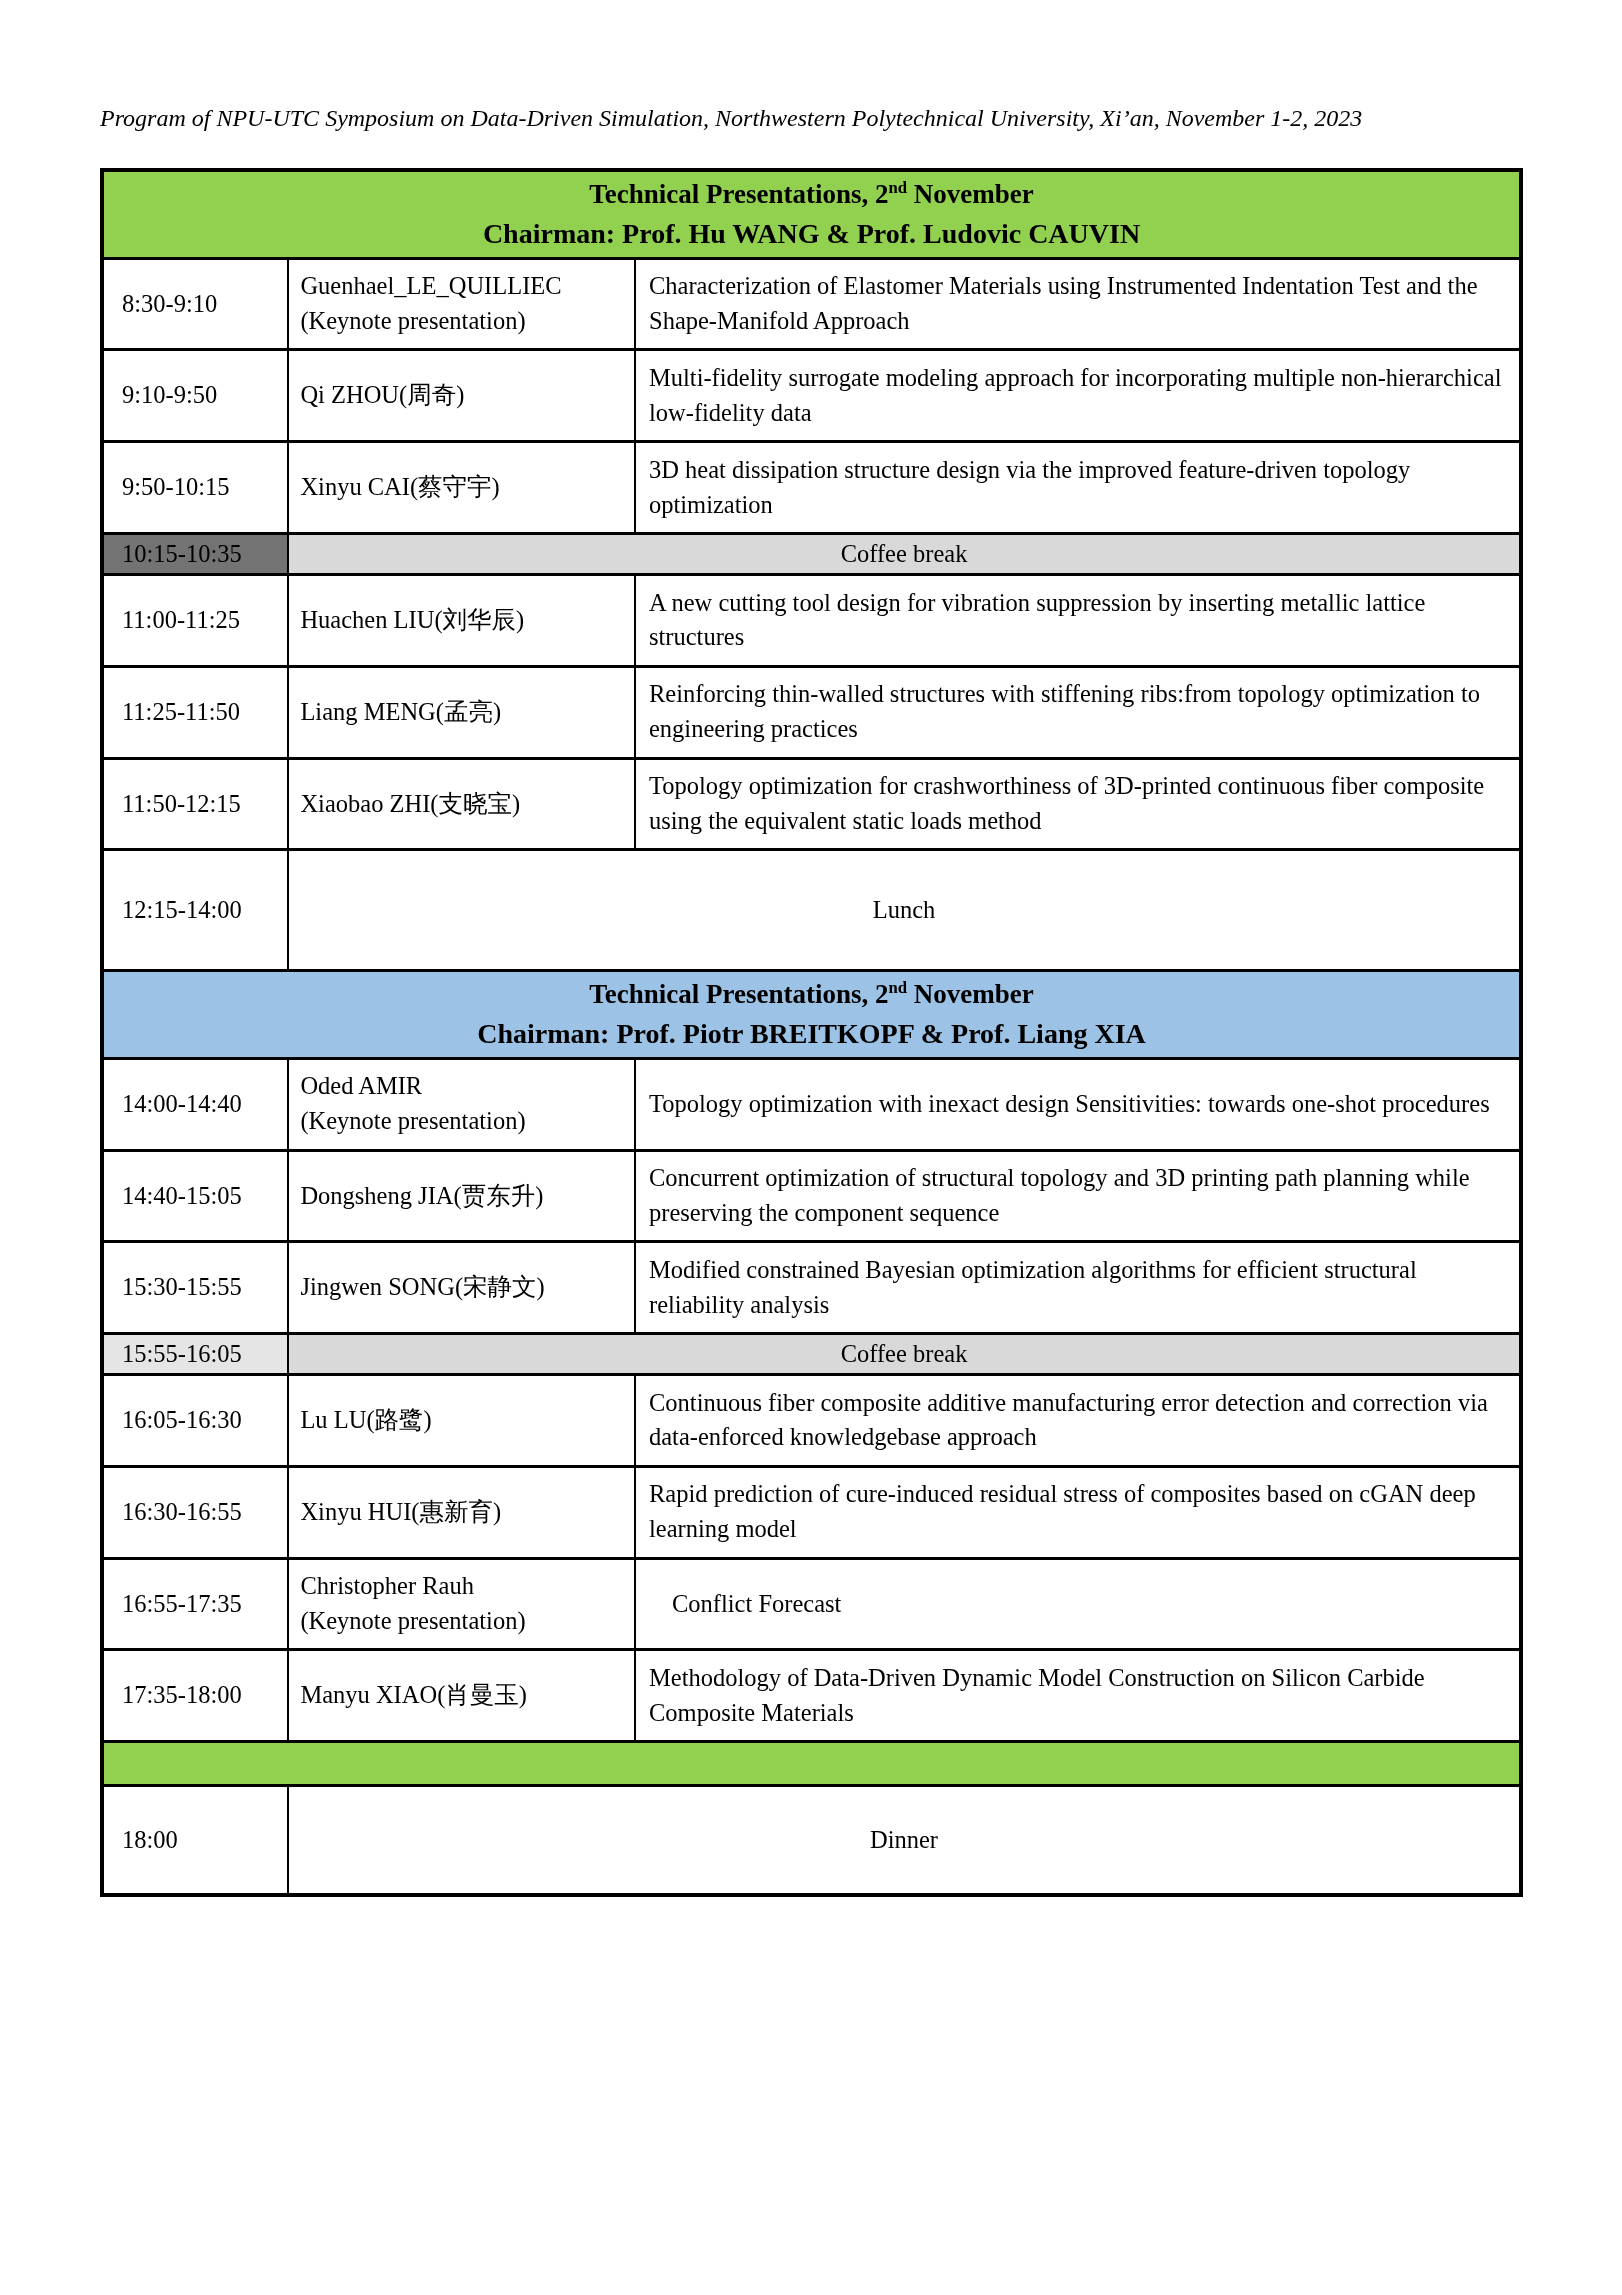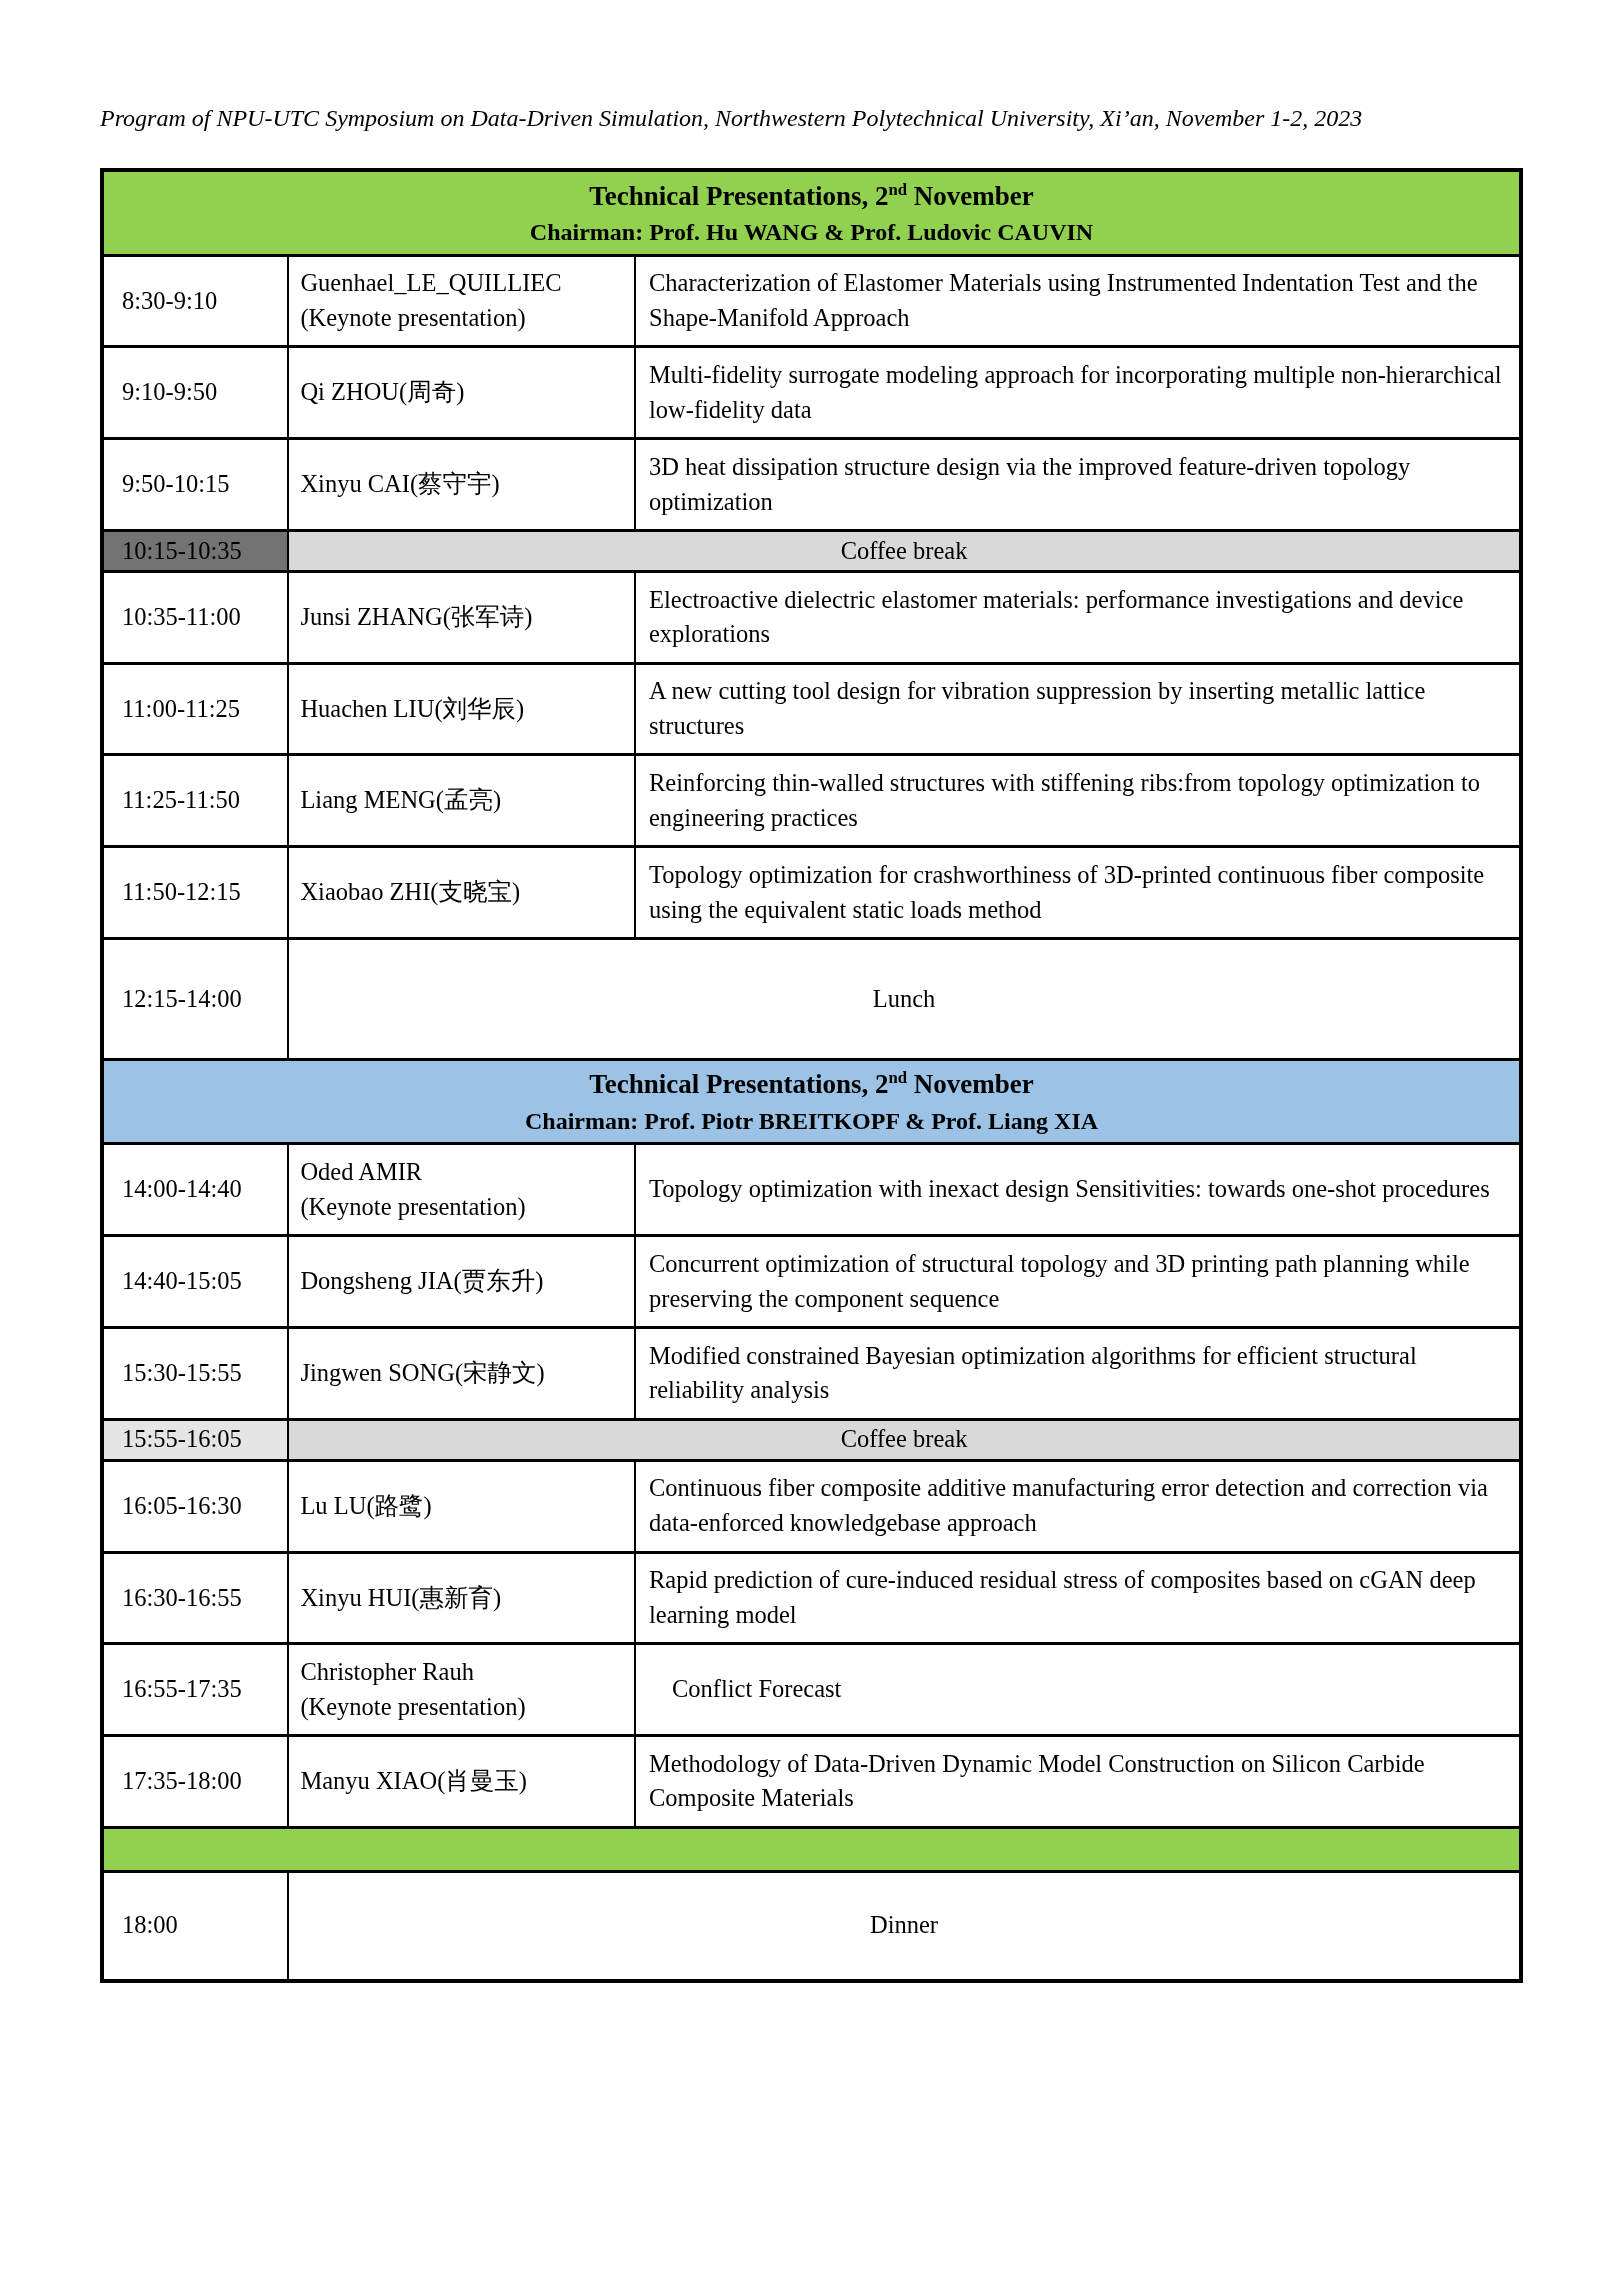--- a/index.html
+++ b/index.html
@@ -42,21 +42,21 @@
   td.title.indent { padding-left: 36px; }
 
   tr.session td {
     height: 75px;
     text-align: center;
     font-weight: bold;
     padding: 3.3px 8.2px;
   }
   .session-title { font-size: 27px; line-height: 1.42; }
   .session-title sup { font-size: 0.62em; }
-  .chair-line { font-size: 24px; line-height: 1.42; }
+  .chair-line { font-size: 28px; line-height: 1.42; }
 
   tr.talk td { height: 79px; }
   tr.brk td { height: 33px; padding-top: 1.6px; padding-bottom: 1.6px; }
   tr.brk td.label { text-align: center; }
   tr.lunch td { height: 108px; }
   tr.dinner td { height: 96px; }
   tr.lunch td.label, tr.dinner td.label { text-align: center; font-family: Liberation Serif, serif; }
   tr.band td { height: 41px; padding: 0; }
 </style>
 </head>
@@ -104,27 +104,20 @@
         <div>Xinyu CAI(蔡守宇)</div>
       </td>
       <td class="title">3D heat dissipation structure design via the improved feature-driven topology optimization</td>
     </tr>
 
     <tr class="brk">
       <td class="time" style="background: #737373;">10:15-10:35</td>
       <td colspan="2" class="label" style="background: rgb(217, 217, 217);">Coffee break</td>
     </tr>
 
-    <tr class="talk">
-      <td class="time">10:35-11:00</td>
-      <td class="speaker">
-        <div>Junsi ZHANG(张军诗)</div>
-      </td>
-      <td class="title">Electroactive dielectric elastomer materials: performance investigations and device explorations</td>
-    </tr>
 
     <tr class="talk">
       <td class="time">11:00-11:25</td>
       <td class="speaker">
         <div>Huachen LIU(刘华辰)</div>
       </td>
       <td class="title">A new cutting tool design for vibration suppression by inserting metallic lattice structures</td>
     </tr>
 
     <tr class="talk">

